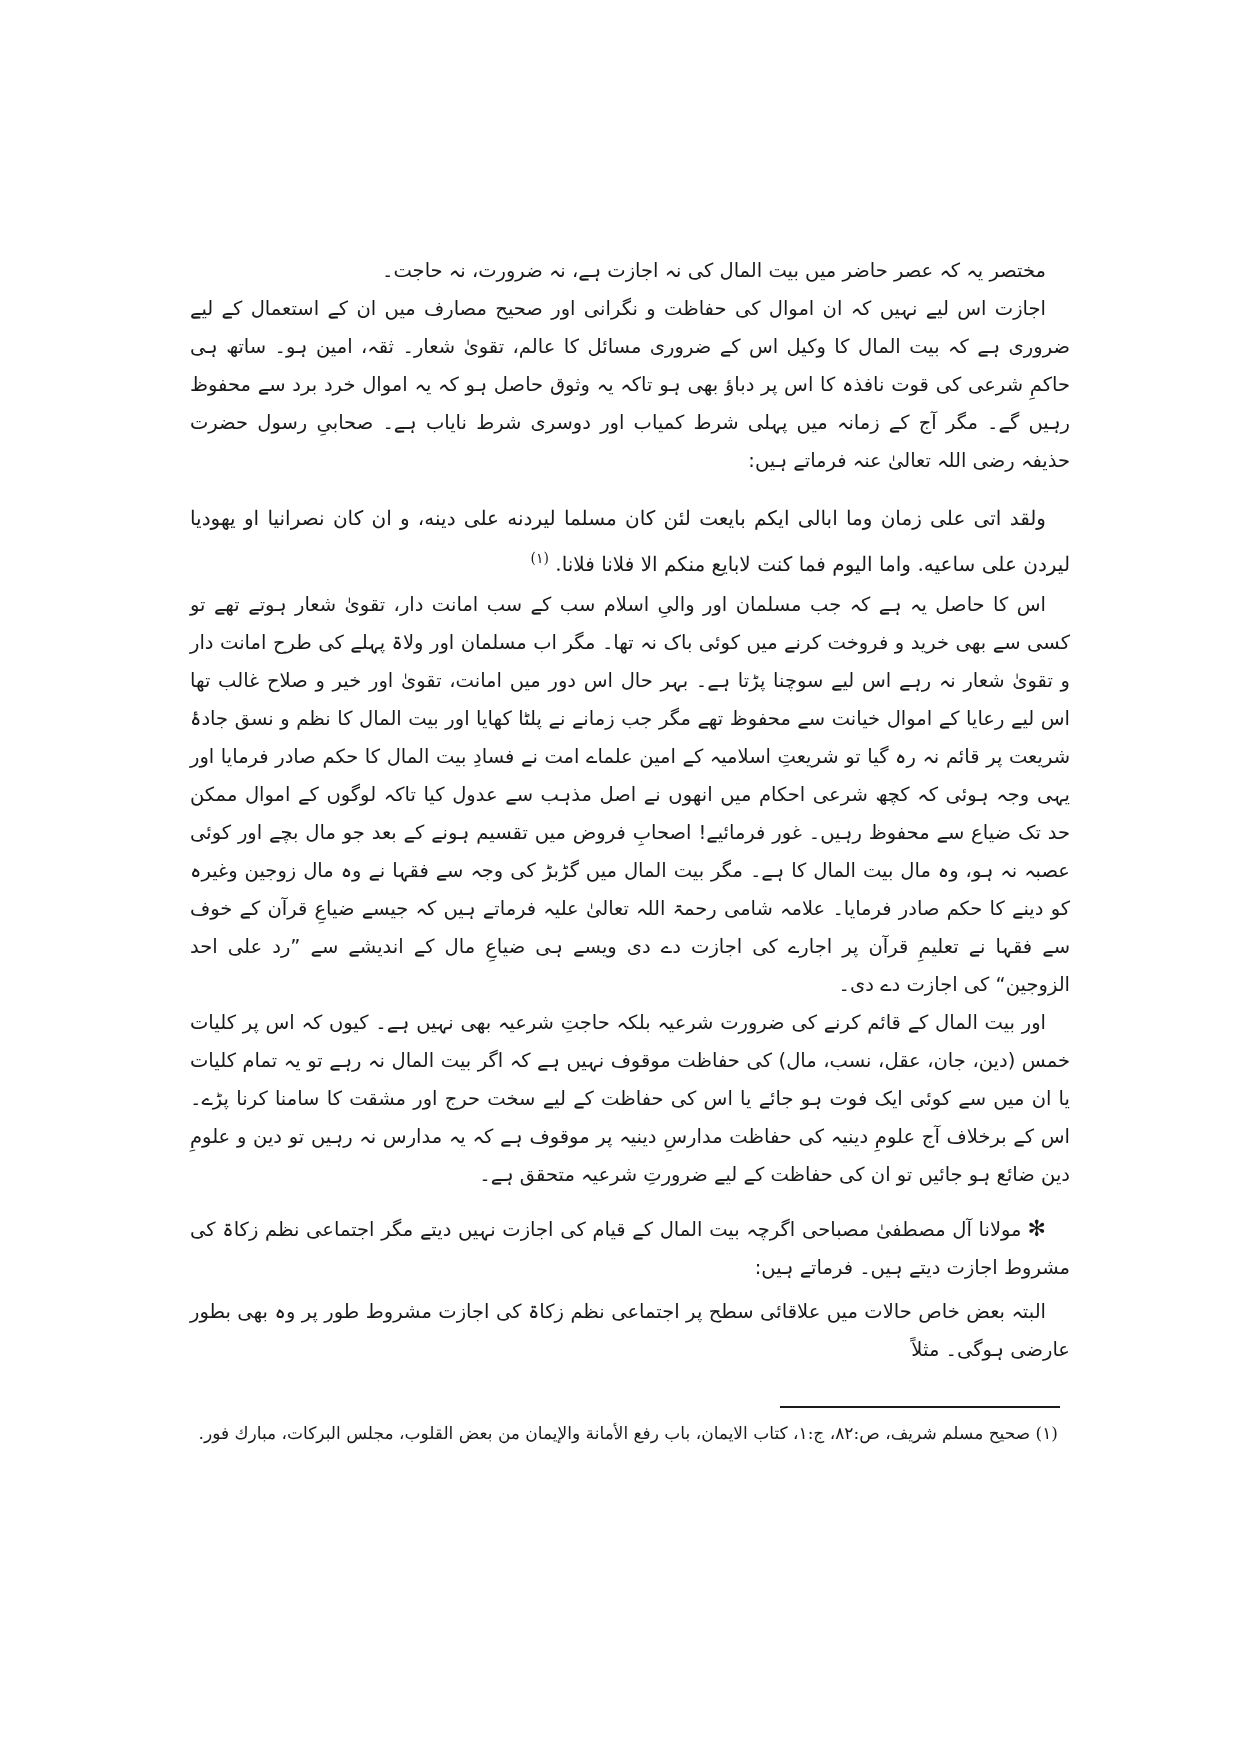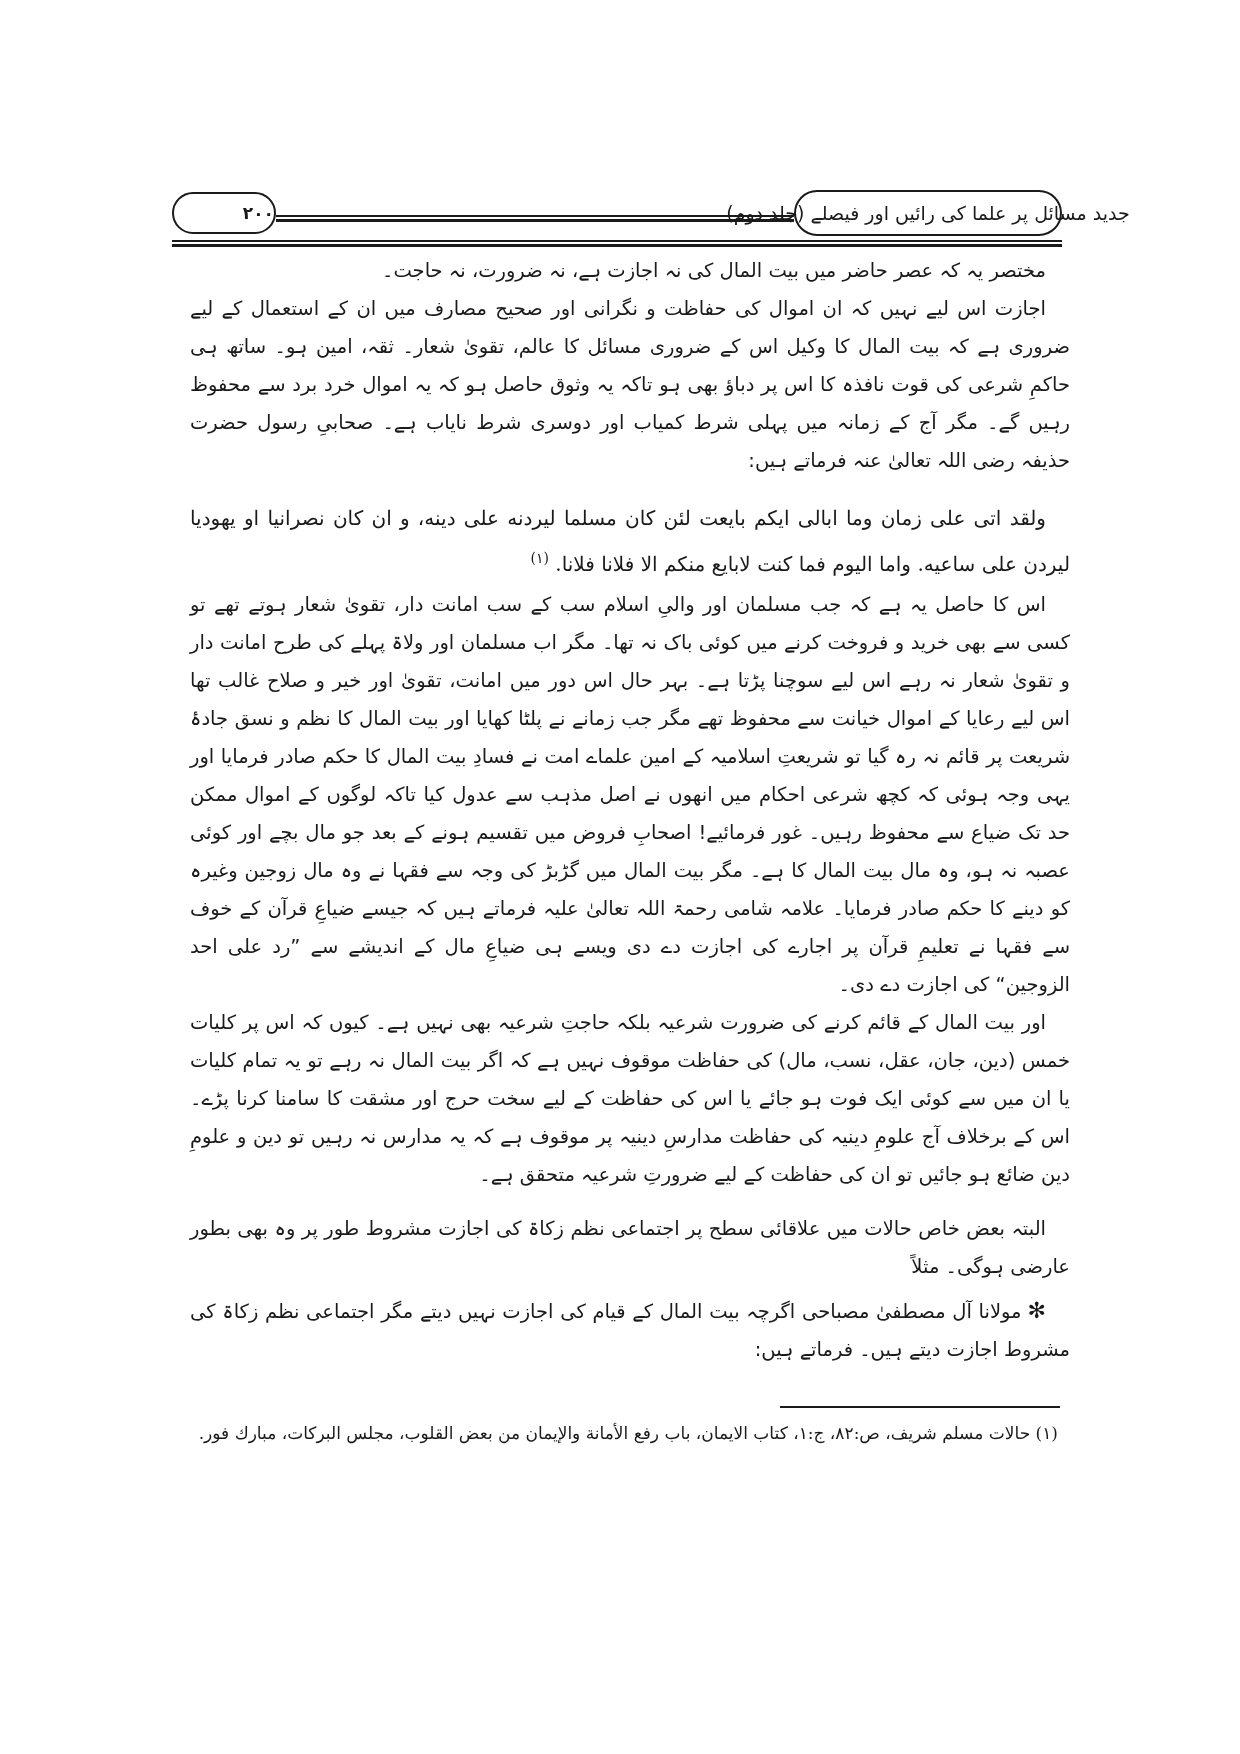--- a/index.html
+++ b/index.html
@@ -51,45 +51,29 @@
       direction: rtl; text-align: justify;
       font-family: "DejaVu Serif", serif; font-size: 17px; line-height: 30px;
     }
     .footnotes p { margin: 0; text-align-last: right; }
   </style>
 </head>
 <body>
 
 <div class="page">
 
-  <div class="header">
-    <div class="pill-num">
-      <span>۲۰۰</span>
-    </div>
-    <div class="rule-connector">
-      <div class="l1"></div>
-        <div class="l2"></div>
-    </div>
-    <div class="pill-title">
-      <span>جدید مسائل پر علما کی رائیں اور فیصلے (جلد دوم)</span>
-    </div>
-    <div class="rule-under">
-      <div class="l1"></div>
-        <div class="l2"></div>
-    </div>
-  </div>
 
   <div class="content">
     <p class="indent">مختصر یہ کہ عصر حاضر میں بیت المال کی نہ اجازت ہے، نہ ضرورت، نہ حاجت۔</p>
     <p class="indent">اجازت اس لیے نہیں کہ ان اموال کی حفاظت و نگرانی اور صحیح مصارف میں ان کے استعمال کے لیے ضروری ہے کہ بیت المال کا وکیل اس کے ضروری مسائل کا عالم، تقویٰ شعار۔ ثقہ، امین ہو۔ ساتھ ہی حاکمِ شرعی کی قوت نافذہ کا اس پر دباؤ بھی ہو تاکہ یہ وثوق حاصل ہو کہ یہ اموال خرد برد سے محفوظ رہیں گے۔ مگر آج کے زمانہ میں پہلی شرط کمیاب اور دوسری شرط نایاب ہے۔ صحابیِ رسول حضرت حذیفہ رضی اللہ تعالیٰ عنہ فرماتے ہیں:</p>
     <p class="arabic"><span>ولقد اتى على زمان وما ابالى ايكم بايعت لئن كان مسلما ليردنه على دينه، و ان كان نصرانيا او يهوديا ليردن على ساعيه. واما اليوم فما كنت لابايع منكم الا فلانا فلانا.</span> <span class="ref">(۱)</span></p>
     <p class="indent">اس کا حاصل یہ ہے کہ جب مسلمان اور والیِ اسلام سب کے سب امانت دار، تقویٰ شعار ہوتے تھے تو کسی سے بھی خرید و فروخت کرنے میں کوئی باک نہ تھا۔ مگر اب مسلمان اور ولاۃ پہلے کی طرح امانت دار و تقویٰ شعار نہ رہے اس لیے سوچنا پڑتا ہے۔ بہر حال اس دور میں امانت، تقویٰ اور خیر و صلاح غالب تھا اس لیے رعایا کے اموال خیانت سے محفوظ تھے مگر جب زمانے نے پلٹا کھایا اور بیت المال کا نظم و نسق جادۂ شریعت پر قائم نہ رہ گیا تو شریعتِ اسلامیہ کے امین علماے امت نے فسادِ بیت المال کا حکم صادر فرمایا اور یہی وجہ ہوئی کہ کچھ شرعی احکام میں انھوں نے اصل مذہب سے عدول کیا تاکہ لوگوں کے اموال ممکن حد تک ضیاع سے محفوظ رہیں۔ غور فرمائیے! اصحابِ فروض میں تقسیم ہونے کے بعد جو مال بچے اور کوئی عصبہ نہ ہو، وہ مال بیت المال کا ہے۔ مگر بیت المال میں گڑبڑ کی وجہ سے فقہا نے وہ مال زوجین وغیرہ کو دینے کا حکم صادر فرمایا۔ علامہ شامی رحمۃ اللہ تعالیٰ علیہ فرماتے ہیں کہ جیسے ضیاعِ قرآن کے خوف سے فقہا نے تعلیمِ قرآن پر اجارے کی اجازت دے دی ویسے ہی ضیاعِ مال کے اندیشے سے ”رد علی احد الزوجین“ کی اجازت دے دی۔</p>
     <p class="indent block-end">اور بیت المال کے قائم کرنے کی ضرورت شرعیہ بلکہ حاجتِ شرعیہ بھی نہیں ہے۔ کیوں کہ اس پر کلیات خمس (دین، جان، عقل، نسب، مال) کی حفاظت موقوف نہیں ہے کہ اگر بیت المال نہ رہے تو یہ تمام کلیات یا ان میں سے کوئی ایک فوت ہو جائے یا اس کی حفاظت کے لیے سخت حرج اور مشقت کا سامنا کرنا پڑے۔ اس کے برخلاف آج علومِ دینیہ کی حفاظت مدارسِ دینیہ پر موقوف ہے کہ یہ مدارس نہ رہیں تو دین و علومِ دین ضائع ہو جائیں تو ان کی حفاظت کے لیے ضرورتِ شرعیہ متحقق ہے۔</p>
+    <p class="indent last-short"><span class="star">✻</span><span>مولانا آل مصطفیٰ مصباحی اگرچہ بیت المال کے قیام کی اجازت نہیں دیتے مگر اجتماعی نظم زکاۃ کی مشروط اجازت دیتے ہیں۔ فرماتے ہیں:</span></p>
     <p class="indent">البتہ بعض خاص حالات میں علاقائی سطح پر اجتماعی نظم زکاۃ کی اجازت مشروط طور پر وہ بھی بطور عارضی ہوگی۔ مثلاً</p>
-    <p class="indent last-short"><span class="star">✻</span><span>مولانا آل مصطفیٰ مصباحی اگرچہ بیت المال کے قیام کی اجازت نہیں دیتے مگر اجتماعی نظم زکاۃ کی مشروط اجازت دیتے ہیں۔ فرماتے ہیں:</span></p>
   </div>
 
   <div class="fn-rule"></div>
   <div class="footnotes">
-    <p><span>(۱)</span> <span>حالات مسلم شريف، ص:۸۲، ج:۱، كتاب الايمان، باب رفع الأمانة والإيمان من بعض القلوب، مجلس البركات، مبارك فور.</span></p>
+    <p><span>(۱)</span> <span>صحيح مسلم شريف، ص:۸۲، ج:۱، كتاب الايمان، باب رفع الأمانة والإيمان من بعض القلوب، مجلس البركات، مبارك فور.</span></p>
   </div>
 
 </div>
 
 </body></html>

